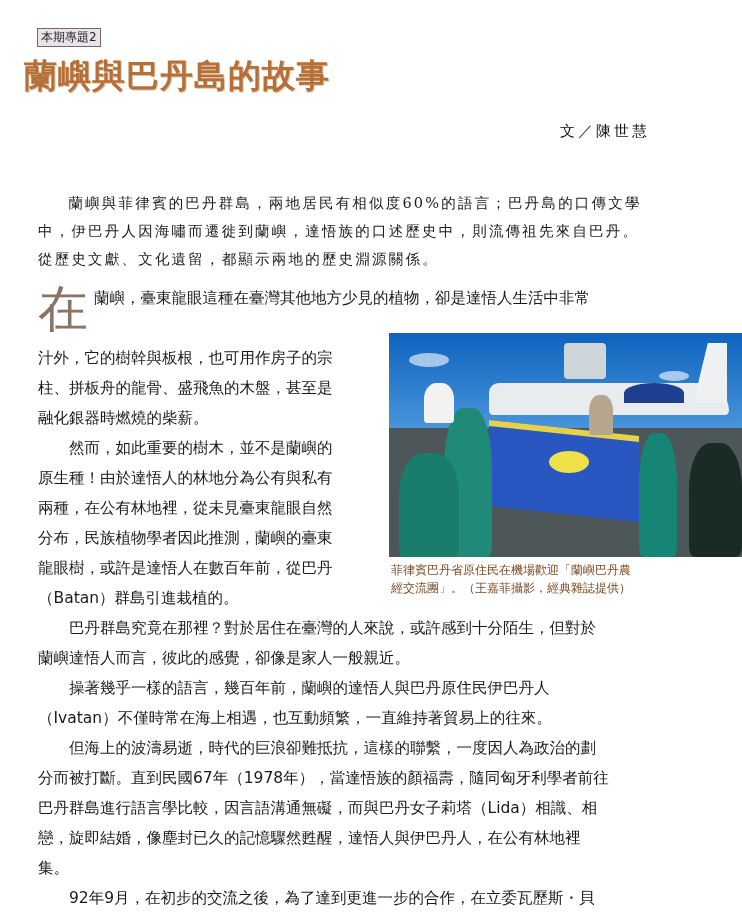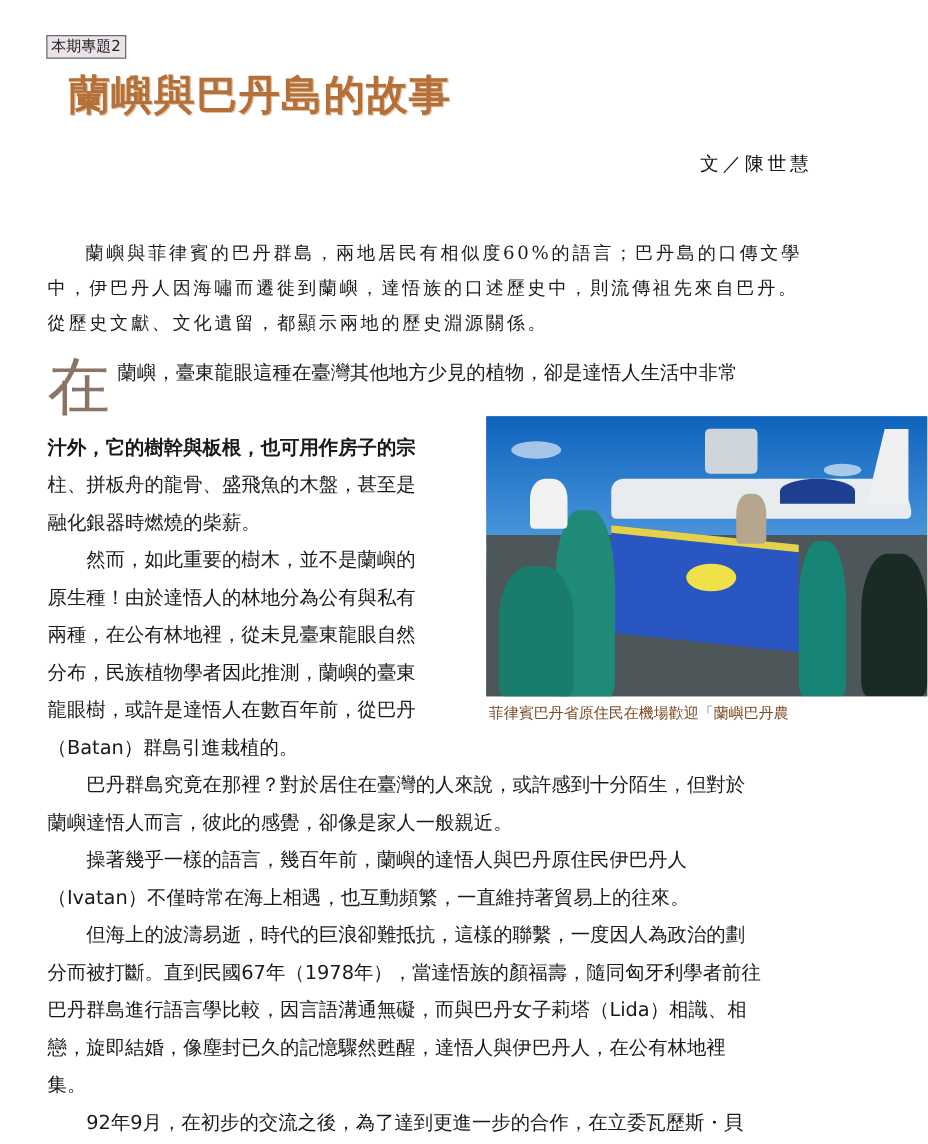--- a/index.html
+++ b/index.html
@@ -1,21 +1,21 @@
 <!DOCTYPE html>
 <html><head>
 <meta charset="utf-8">
 <style>
   html, body { margin:0; padding:0; background:#ffffff; }
   body { width:742px; height:915px; position:relative; overflow:hidden;
          font-family: "DejaVu Serif", "Liberation Serif", serif; color:#1a1a1a; }
   .tag { position:absolute; left:37px; top:28px; height:17px; padding:0 3px;
          border:1px solid #6b6b6b; background:#ece3ea;
          font-family:"DejaVu Sans", sans-serif; font-size:12px; line-height:17px; color:#222; }
-  .title { position:absolute; left:55px; top:56px; margin:0;
+  .title { position:absolute; left:24px; top:56px; margin:0;
            font-family:"DejaVu Serif", serif; font-weight:bold; font-size:33px; line-height:40px;
            color:#b5703a; letter-spacing:1px; text-shadow:1px 1px 0 #e3c3a3; }
   .byline { position:absolute; right:92px; top:122px; font-size:15px; letter-spacing:3px; color:#111; }
   .intro { position:absolute; left:38px; top:189px; width:614px; margin:0;
            font-size:14.5px; line-height:28px; letter-spacing:2.2px; text-indent:2.1em; }
   .body-text { font-family:"DejaVu Sans", "Liberation Sans", sans-serif; font-size:15.5px; color:#1a1a1a; }
   .dropcap-block { position:absolute; left:38px; top:283px; width:614px; }
   .dropcap { float:left; font-family:"DejaVu Serif", serif; font-size:50px; line-height:52px;
              color:#8a7468; margin:0 6px 0 0; width:50px; text-align:center; }
   .p-line { display:block; line-height:30px; white-space:nowrap; }
@@ -47,21 +47,21 @@
 <div class="byline">文／陳世慧</div>
 
 <p class="intro">蘭嶼與菲律賓的巴丹群島，兩地居民有相似度60%的語言；巴丹島的口傳文學中，伊巴丹人因海嘯而遷徙到蘭嶼，達悟族的口述歷史中，則流傳祖先來自巴丹。從歷史文獻、文化遺留，都顯示兩地的歷史淵源關係。</p>
 
 <div class="dropcap-block body-text">
   <span class="dropcap">在</span>
   <span class="p-line">蘭嶼，臺東龍眼這種在臺灣其他地方少見的植物，卻是達悟人生活中非常</span>
 </div>
 
 <div class="body-text">
-  <span class="p-line narrow" style="top:343px;font-weight:bold;">汁外，它的樹幹與板根，也可用作房子的宗</span>
+  <span class="p-line narrow" style="top:343px;">汁外，它的樹幹與板根，也可用作房子的宗</span>
   <span class="p-line narrow" style="top:373px;">柱、拼板舟的龍骨、盛飛魚的木盤，甚至是</span>
   <span class="p-line narrow" style="top:403px;">融化銀器時燃燒的柴薪。</span>
   <span class="p-line narrow" style="top:433px; text-indent:2em;">然而，如此重要的樹木，並不是蘭嶼的</span>
   <span class="p-line narrow" style="top:463px;">原生種！由於達悟人的林地分為公有與私有</span>
   <span class="p-line narrow" style="top:493px;">兩種，在公有林地裡，從未見臺東龍眼自然</span>
   <span class="p-line narrow" style="top:523px;">分布，民族植物學者因此推測，蘭嶼的臺東</span>
   <span class="p-line narrow" style="top:553px;">龍眼樹，或許是達悟人在數百年前，從巴丹</span>
   <span class="p-line narrow" style="top:583px;">（Batan）群島引進栽植的。</span>
   <span class="p-line full" style="top:613px; text-indent:2em;">巴丹群島究竟在那裡？對於居住在臺灣的人來說，或許感到十分陌生，但對於</span>
   <span class="p-line full" style="top:643px;">蘭嶼達悟人而言，彼此的感覺，卻像是家人一般親近。</span>
@@ -89,13 +89,14 @@
   <div class="person" style="left:10px;top:120px;width:60px;height:105px;background:#1a7c6a;"></div>
   <div class="person" style="left:35px;top:50px;width:30px;height:40px;background:#f2f2f2;"></div>
   <div class="person" style="left:250px;top:100px;width:38px;height:124px;background:#178576;"></div>
   <div class="person" style="left:300px;top:110px;width:53px;height:114px;background:#1a2a24;"></div>
   <div class="person" style="left:200px;top:62px;width:24px;height:40px;background:#b7a68e;"></div>
   <div class="person" style="left:235px;top:50px;width:60px;height:20px;background:#1e3f8f;border-radius:50% 50% 0 0;"></div>
 </div>
 
 <p class="caption">
   <span>菲律賓巴丹省原住民在機場歡迎「蘭嶼巴丹農</span>
+  <span>經交流團」。（王嘉菲攝影，經典雜誌提供）</span>
 </p>
 
 </body></html>

